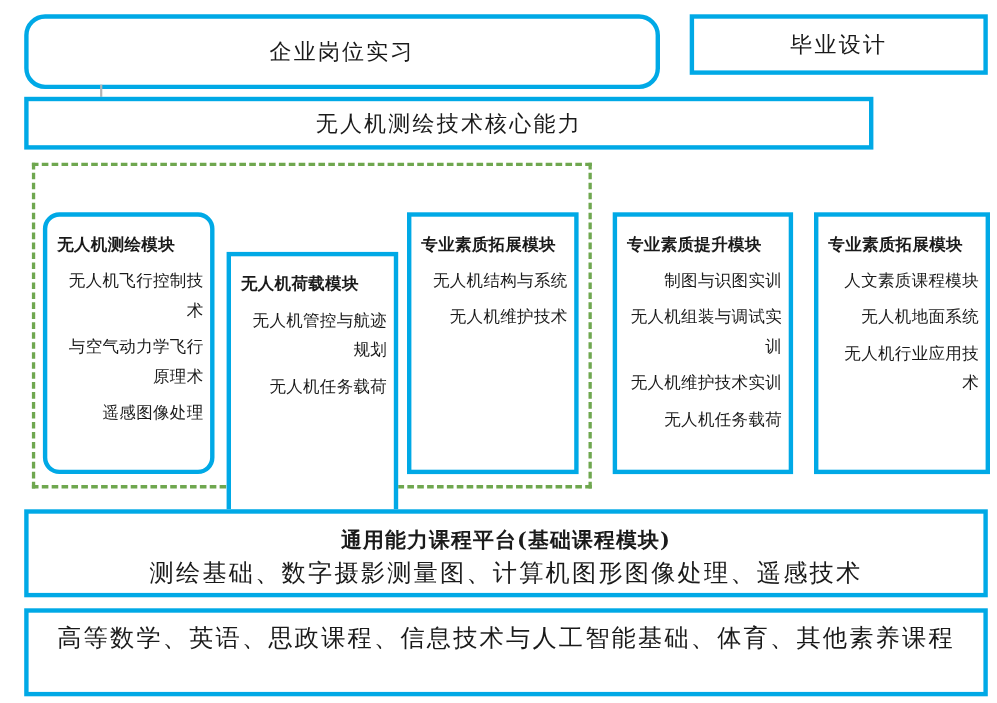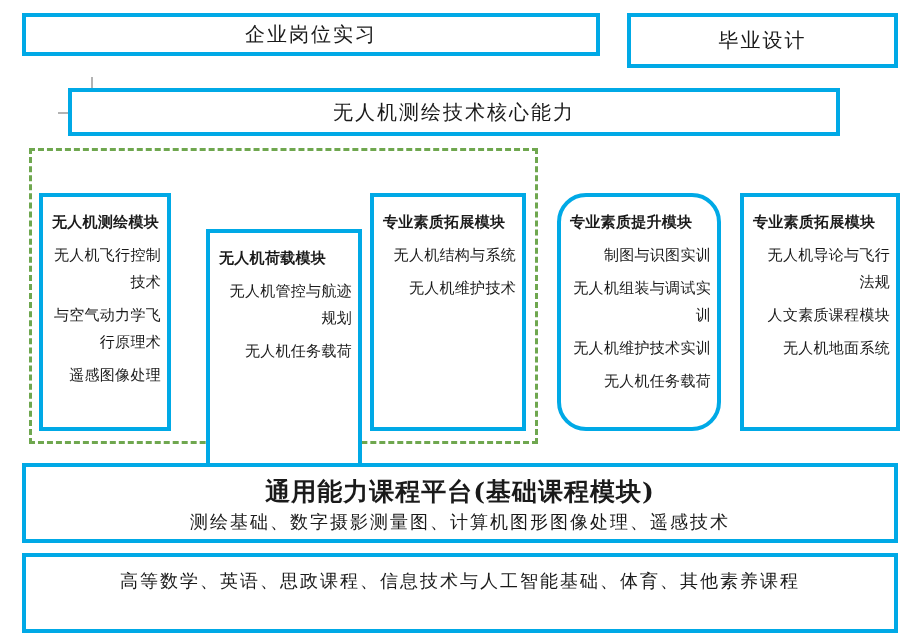--- a/index.html
+++ b/index.html
@@ -26,23 +26,23 @@
   }
   .banner {
     display: flex;
     align-items: center;
     justify-content: center;
     font-size: 20px;
     font-weight: 500;
     letter-spacing: 2px;
     text-align: center;
   }
-  #box-internship { left: 22px; top: 13px; width: 578px; height: 43px; }
+  #box-internship { left: 22px; top: 13px; width: 578px; height: 68px; border-radius: 19px; }
   #box-graduation { left: 627px; top: 13px; width: 271px; height: 55px; }
-  #box-core       { left: 22px;  top: 88px; width: 772px; height: 48px; margin-left: 46px; }
+  #box-core       { left: 22px;  top: 88px; width: 772px; height: 48px; }
 
   .corner-artifact {
     position: absolute;
     left: 58px; top: 77px;
     width: 33px; height: 35px;
     border-right: 2px solid var(--artifact);
     border-bottom: 2px solid var(--artifact);
   }
 
   .dashed-region {
@@ -54,39 +54,39 @@
   }
 
   .module-box {
     top: 193px;
     height: 238px;
     padding: 12px 6px 8px 9px;
     font-size: 15px;
     line-height: 27px;
     letter-spacing: 0.3px;
   }
-  #module-0 { left: 39px;  width: 132px; }
+  #module-0 { left: 39px;  width: 156px; border-radius: 15px; }
   #module-1 { left: 206px; width: 156px; margin-top: 36px; }
   #module-2 { left: 370px; width: 156px; }
-  #module-3 { left: 557px; width: 164px; border-radius: 29px; }
+  #module-3 { left: 557px; width: 164px; }
   #module-4 { left: 740px; width: 160px; }
   .module-title { font-weight: bold; margin: 0 0 6px 0; }
   .course { margin: 0 0 6px 0; text-align: right; }
 
   .platform-box {
     left: 22px;
     width: 876px;
     height: 80px;
     text-align: center;
     padding-top: 9px;
   }
   #platform-0 { top: 463px; }
   #platform-1 { top: 553px; }
-  .platform-title   { font-size: 25px; font-weight: bold; letter-spacing: 1px; line-height: 31px; }
-  .platform-courses { font-size: 18px; letter-spacing: 2px; line-height: 30px; }
+  .platform-title   { font-size: 19px; font-weight: bold; letter-spacing: 1px; line-height: 31px; }
+  .platform-courses { font-size: 22px; letter-spacing: 2px; line-height: 30px; }
 </style>
 </head>
 <body>
 
 <div class="page">
 
   <div class="blue-box banner" id="box-internship">
     <span>企业岗位实习</span>
   </div>
 
@@ -124,23 +124,23 @@
   <div class="blue-box module-box" id="module-3">
     <div class="module-title">专业素质提升模块</div>
     <div class="course">制图与识图实训</div>
     <div class="course">无人机组装与调试实训</div>
     <div class="course">无人机维护技术实训</div>
     <div class="course">无人机任务载荷</div>
   </div>
 
   <div class="blue-box module-box" id="module-4">
     <div class="module-title">专业素质拓展模块</div>
-    <div class="course">无人机导论与飞行法规</div>
     <div class="course">人文素质课程模块</div>
     <div class="course">无人机地面系统</div>
+    <div class="course">无人机行业应用技术</div>
   </div>
 
   <div class="blue-box platform-box" id="platform-0">
     <div class="platform-title">通用能力课程平台(基础课程模块)</div>
     <div class="platform-courses">测绘基础、数字摄影测量图、计算机图形图像处理、遥感技术</div>
   </div>
 
   <div class="blue-box platform-box" id="platform-1">
     <div class="platform-courses">高等数学、英语、思政课程、信息技术与人工智能基础、体育、其他素养课程</div>
   </div>

